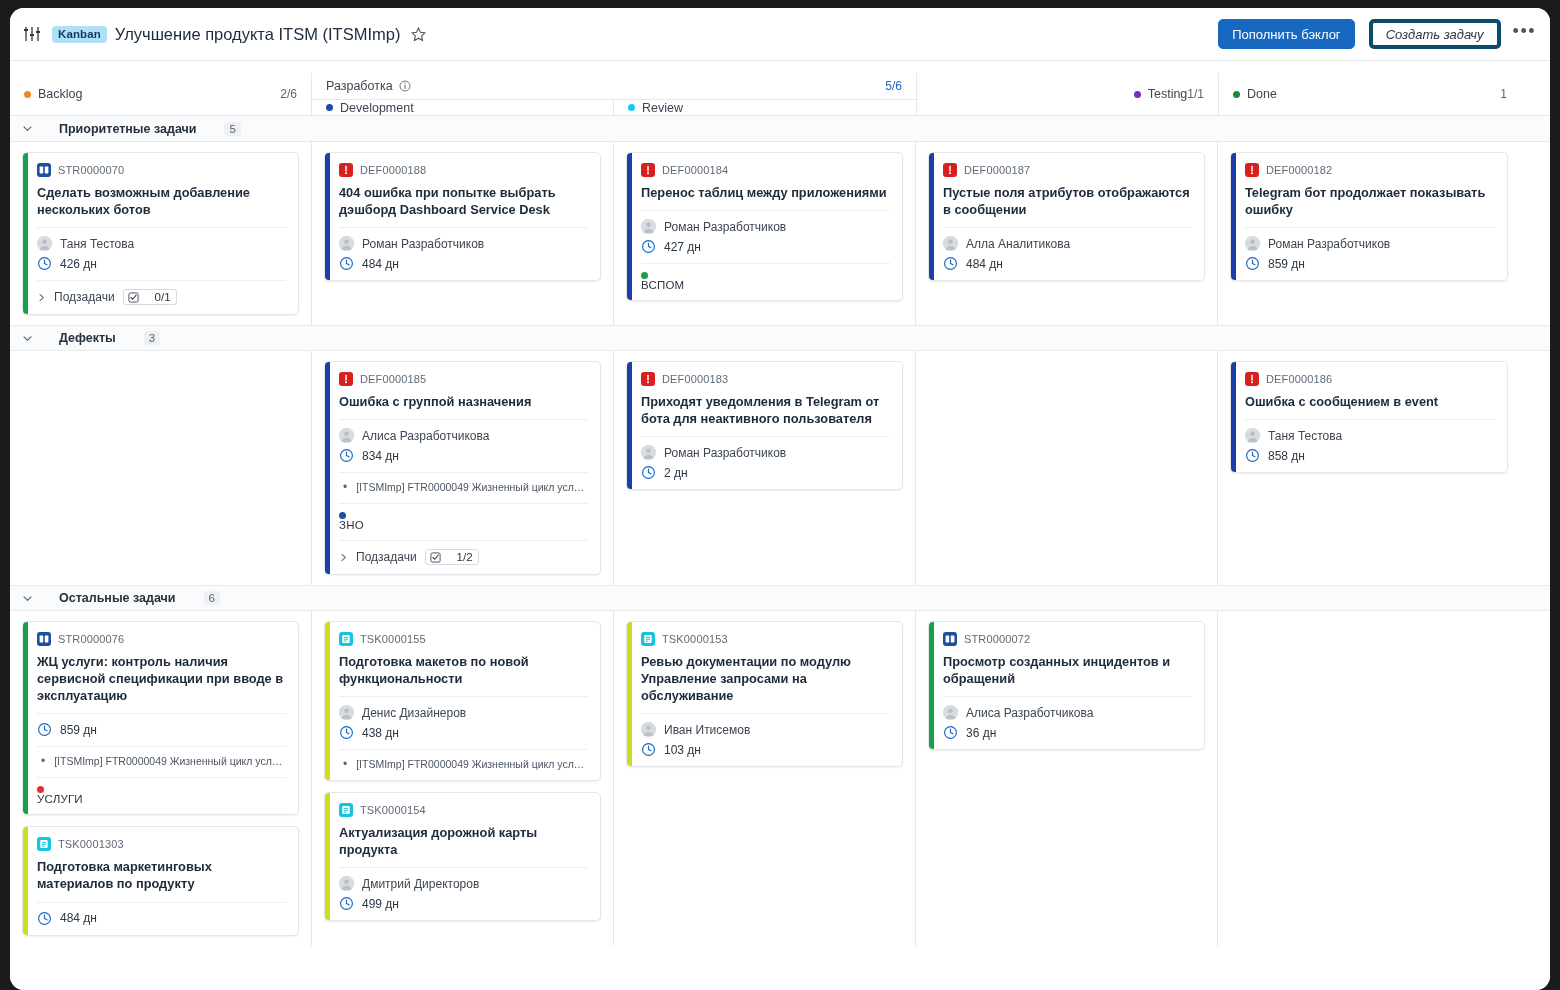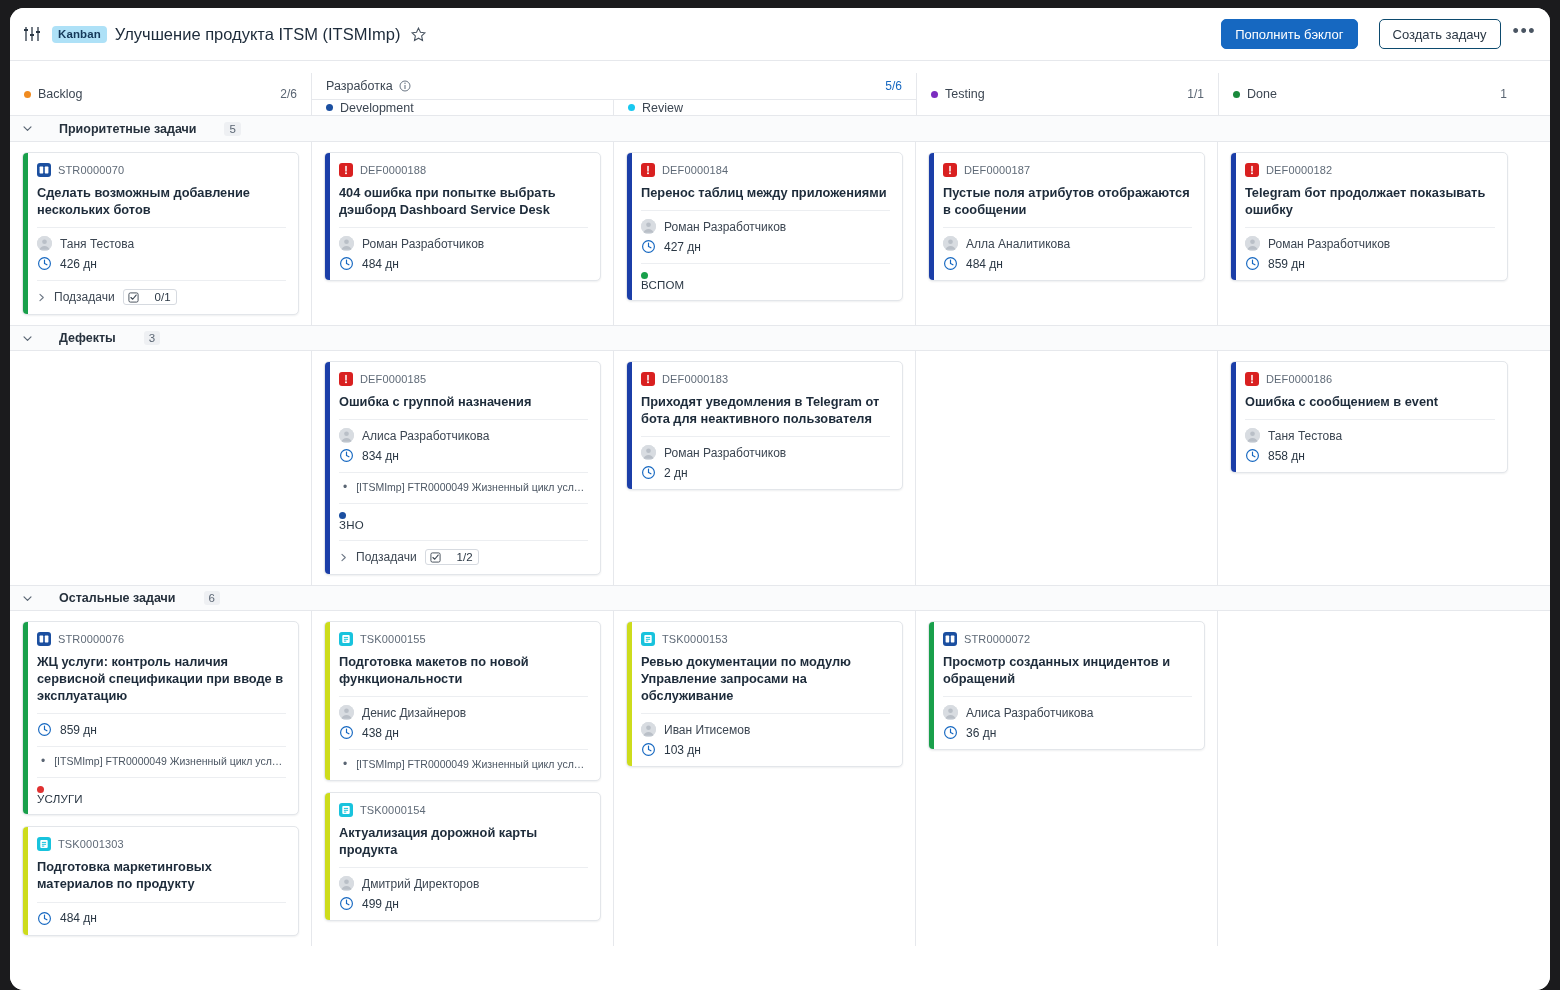--- a/index.html
+++ b/index.html
@@ -36,21 +36,21 @@
   }
   .board-title { font-size: 16.5px; color: #1d2b3a; font-weight: 400; }
   .star-icon { margin-left: 10px; width: 17px; height: 17px; display:block; }
   .spacer { flex: 1 1 auto; }
   .btn {
     height: 30px; border-radius: 5px; font-size: 13px;
     display: flex; align-items: center; padding: 0 13px;
     cursor: pointer; white-space: nowrap;
   }
   .btn-primary { background: #1668c1; color: #fff; border: 1px solid #1668c1; }
-  .btn-secondary { background: #fff; color: #2a3744; border: 1px solid #0c4a6e; margin-left: 21px; }
+  .btn-secondary { background: #fff; color: #2a3744; border: 4px solid #0c4a6e; margin-left: 14px; font-style: italic; }
   .kebab { margin-left: 12px; color: #4a5562; font-size: 18px; letter-spacing: 1.5px; cursor: pointer; line-height: 10px; padding-bottom:6px;}
 
   
   .colhead {
     display: flex; min-height: 55px;
     border-bottom: 1px solid #e6e8ec; background: #fff;
   }
   .colhead-cell { border-right: 1px solid #e6e8ec; display:flex; flex-direction: column; margin-top: 12px; }
   .colhead-cell:last-child { border-right: none; }
   .ch-row {
@@ -201,21 +201,21 @@
           <div class="ch-sub-cell" style="flex: 0 0 302px;">
             <span class="dot" style="background: rgb(27, 79, 160);"></span>
             <span>Development</span>
           </div>
           <div class="ch-sub-cell" style="flex: 0 0 302px;">
             <span class="dot" style="background: rgb(24, 200, 240);"></span>
             <span>Review</span>
           </div>
         </div>
       </div>
-      <div class="colhead-cell" style="flex: 0 0 302px;">
+      <div class="colhead-cell" style="flex: 0 0 302px; align-items: flex-end;">
         <div class="ch-row">
           <span class="dot" style="background: rgb(123, 44, 191);"></span>
           <span>Testing</span>
           <span class="ch-count">1/1</span>
         </div>
       </div>
       <div class="colhead-cell" style="flex: 0 0 302px;">
         <div class="ch-row">
           <span class="dot" style="background: rgb(26, 138, 60);"></span>
           <span>Done</span>

